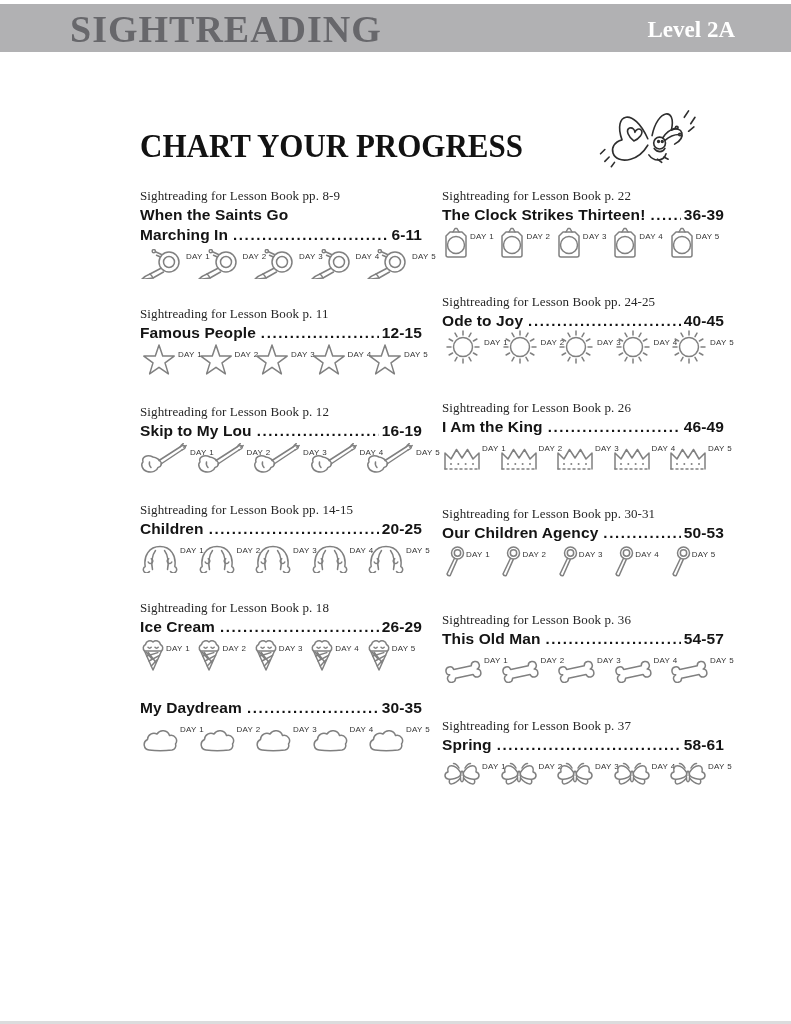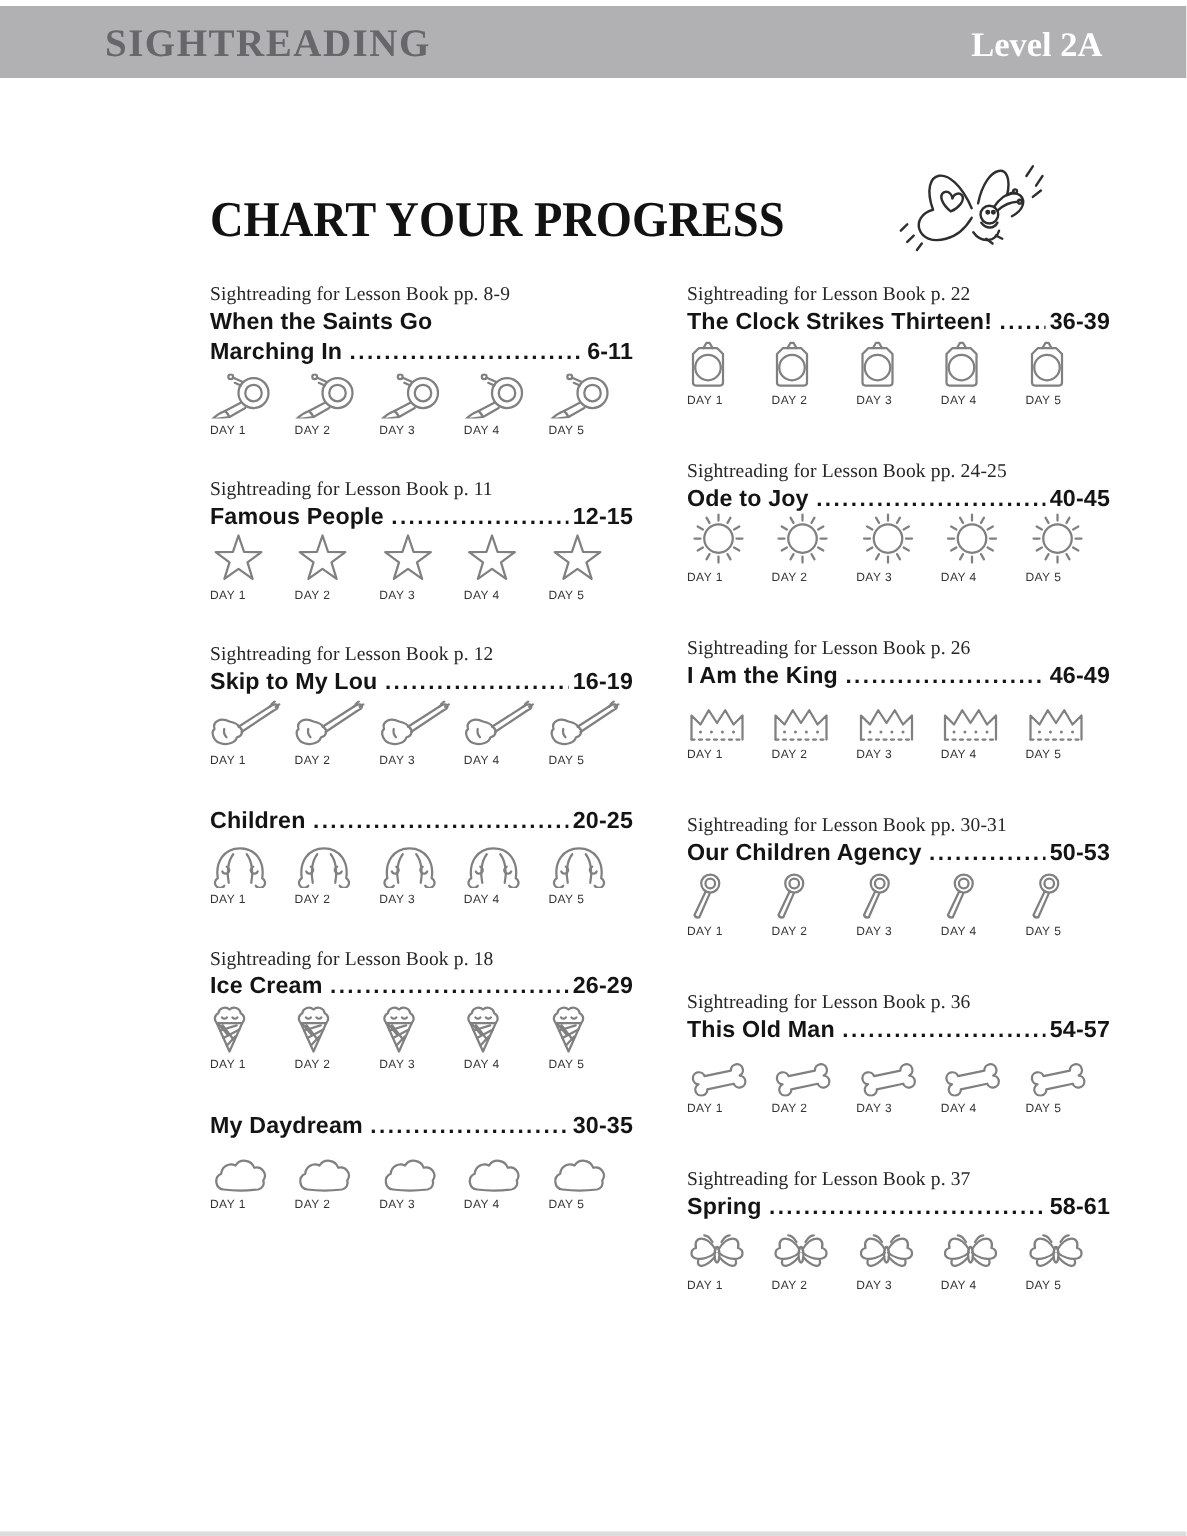--- a/index.html
+++ b/index.html
@@ -3,50 +3,50 @@
 <meta charset="utf-8">
 <style>
   * { margin:0; padding:0; box-sizing:border-box; }
   html,body { width:791px; height:1024px; background:#ffffff; overflow:hidden;
               font-family:"Liberation Sans", sans-serif; }
   .page { position:relative; width:791px; height:1024px; background:#fff; }
 
   
   .header-bar { position:absolute; top:4px; left:0; width:791px; height:48px;
                 background:#b1b1b3; display:flex; align-items:flex-end; }
-  .brand { font-family:"Liberation Serif", serif; font-weight:700; font-size:26px;
+  .brand { font-family:"Liberation Serif", serif; font-weight:700; font-size:38px;
            color:#67676b; letter-spacing:1px; margin-left:70px; line-height:46px; }
   .level { font-family:"Liberation Serif", serif; font-weight:700; font-size:23px;
            color:#ffffff; margin-left:auto; margin-right:56px; line-height:44px; }
 
   
   .title-row-top { position:absolute; top:130px; left:140px; right:67px; }
   .page-title { font-family:"Liberation Serif", serif; font-weight:700; font-size:31px;
                 color:#121212; letter-spacing:0px; transform:scaleY(1.08);
                 transform-origin:left bottom; white-space:nowrap; }
   .butterfly-illo { position:absolute; top:-32px; right:18px; width:110px; height:88px; }
 
   
   .columns { position:absolute; top:188px; left:140px; width:584px;
-             display:flex; gap:36px; }
+             display:flex; gap:20px; }
   .col { width:282px; }
   .col-left .entry { margin-bottom:27px; }
   .col-right .entry { margin-bottom:35px; }
 
   .source { font-family:"Liberation Serif", serif; font-size:13px; color:#262626;
             line-height:15px; margin-bottom:2px; letter-spacing:0.1px; }
   .title { font-weight:700; font-size:15.5px; color:#141414; letter-spacing:0.1px; }
   .title-line1 { line-height:20px; }
   .title-row { display:flex; align-items:baseline; line-height:20px; }
   .dots { flex:1; overflow:hidden; white-space:nowrap; font-weight:700;
           font-size:15px; letter-spacing:1.6px; color:#141414; margin:0 3px 0 5px; }
   .pages { white-space:nowrap; }
 
   .icons-row { display:flex; margin-top:4px; }
-  .slot { width:56.5px; display:flex; flex-direction:column; align-items:flex-start; }
+  .slot { width:56.5px; display:flex; align-items:flex-start; }
   .icon-box { height:30px; display:flex; align-items:flex-end; }
   .icon-box svg { display:block; }
   .day-label { font-size:8px; color:#333; letter-spacing:0.3px; margin-top:3px;
                font-weight:400; white-space:nowrap; }
 
   .bottom-edge { position:absolute; left:0; bottom:0; width:791px; height:3px;
                  background:#dcdcdd; }
 </style>
 </head>
 <body>
@@ -290,20 +290,21 @@
    <path d="M41 2.5 L43.2 0.6 M43.8 4.2 L46.2 2.6"></path>
    <path d="M9.5 19 C9 21 9.8 23.2 11 24.5"></path>
                 </svg>
               </div>
     <div class="day-label">DAY 5</div>
   </div>
 </div>
   </div>
 
   <div class="entry">
+    <div class="source">Sightreading for Lesson Book pp. 14-15</div>
     <div class="title-row">
       <span class="title title-main">Children</span>
       <span class="dots">................................................................................</span>
       <span class="title pages">20-25</span>
     </div>
     <div class="icons-row">
   <div class="slot">
     <div class="icon-box">
                 <svg width="40" height="30" viewBox="0 0 40 30" fill="none" stroke="#808080" stroke-width="1.5" stroke-linecap="round" stroke-linejoin="round">
    <path d="M9.5 28.5 A3.4 3.4 0 1 1 5.2 23.5 C3.5 13 9 3.5 20 3.5 C31 3.5 36.5 13 34.8 23.5 A3.4 3.4 0 1 1 30.5 28.5"></path>

